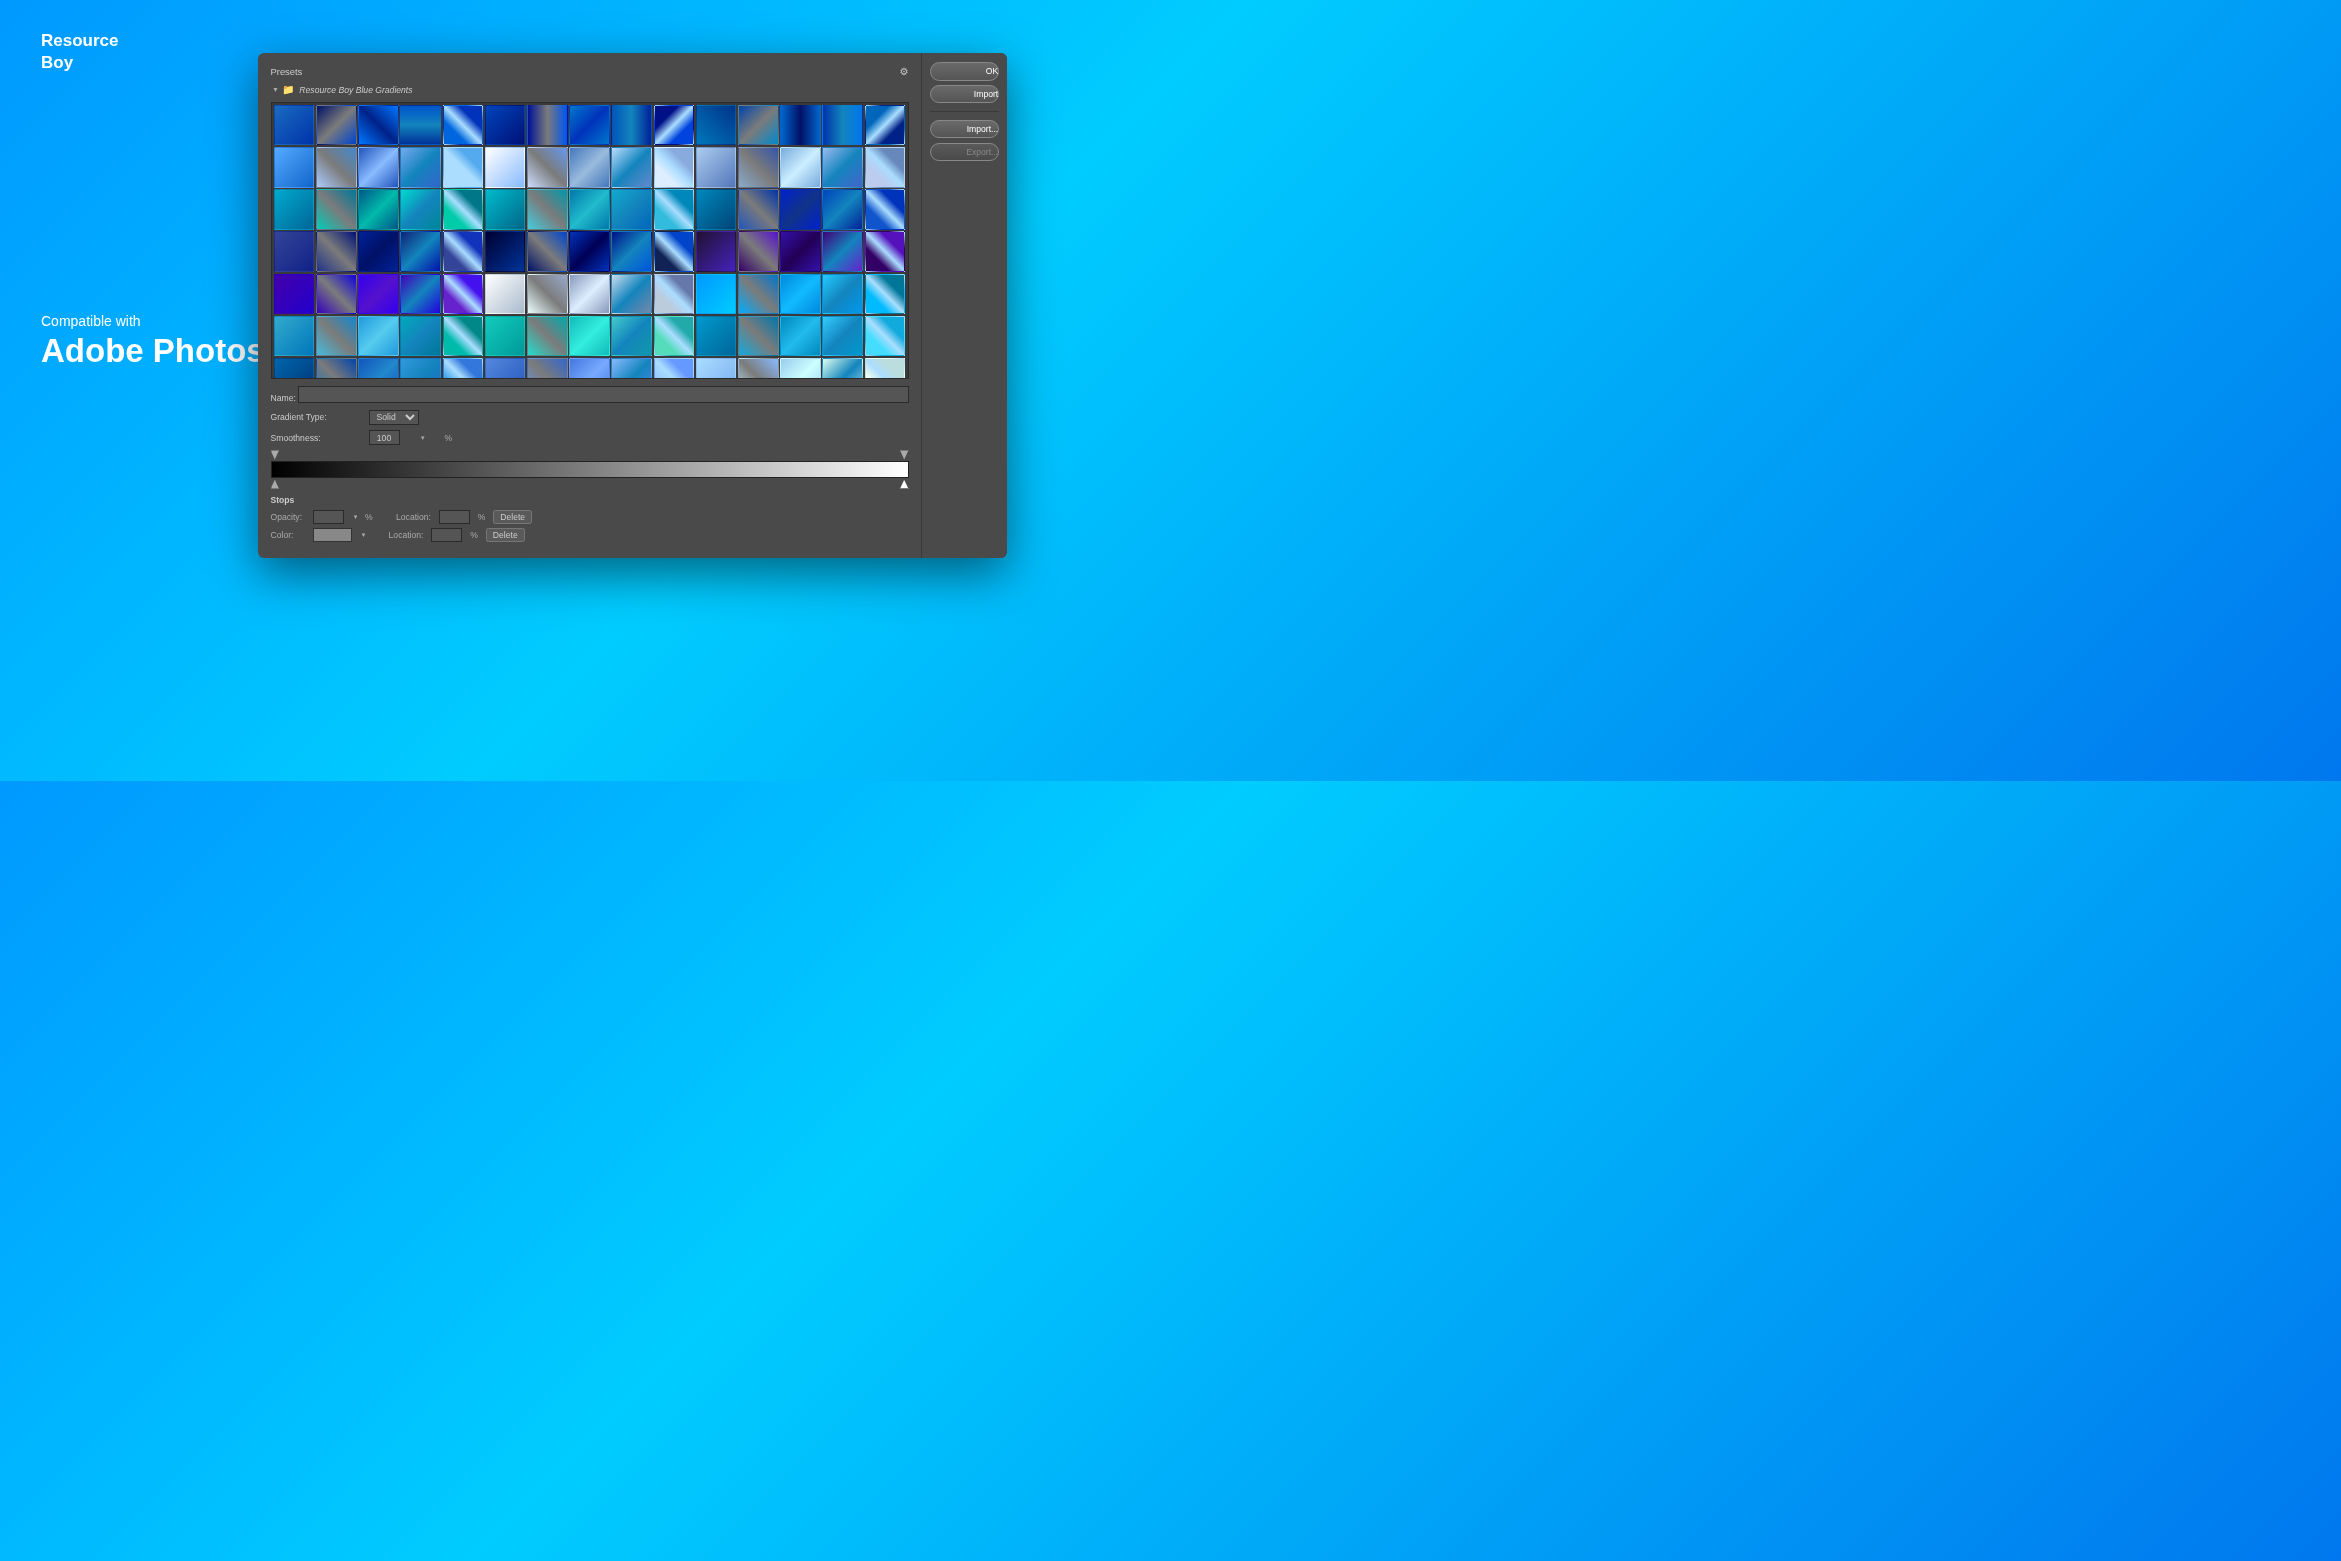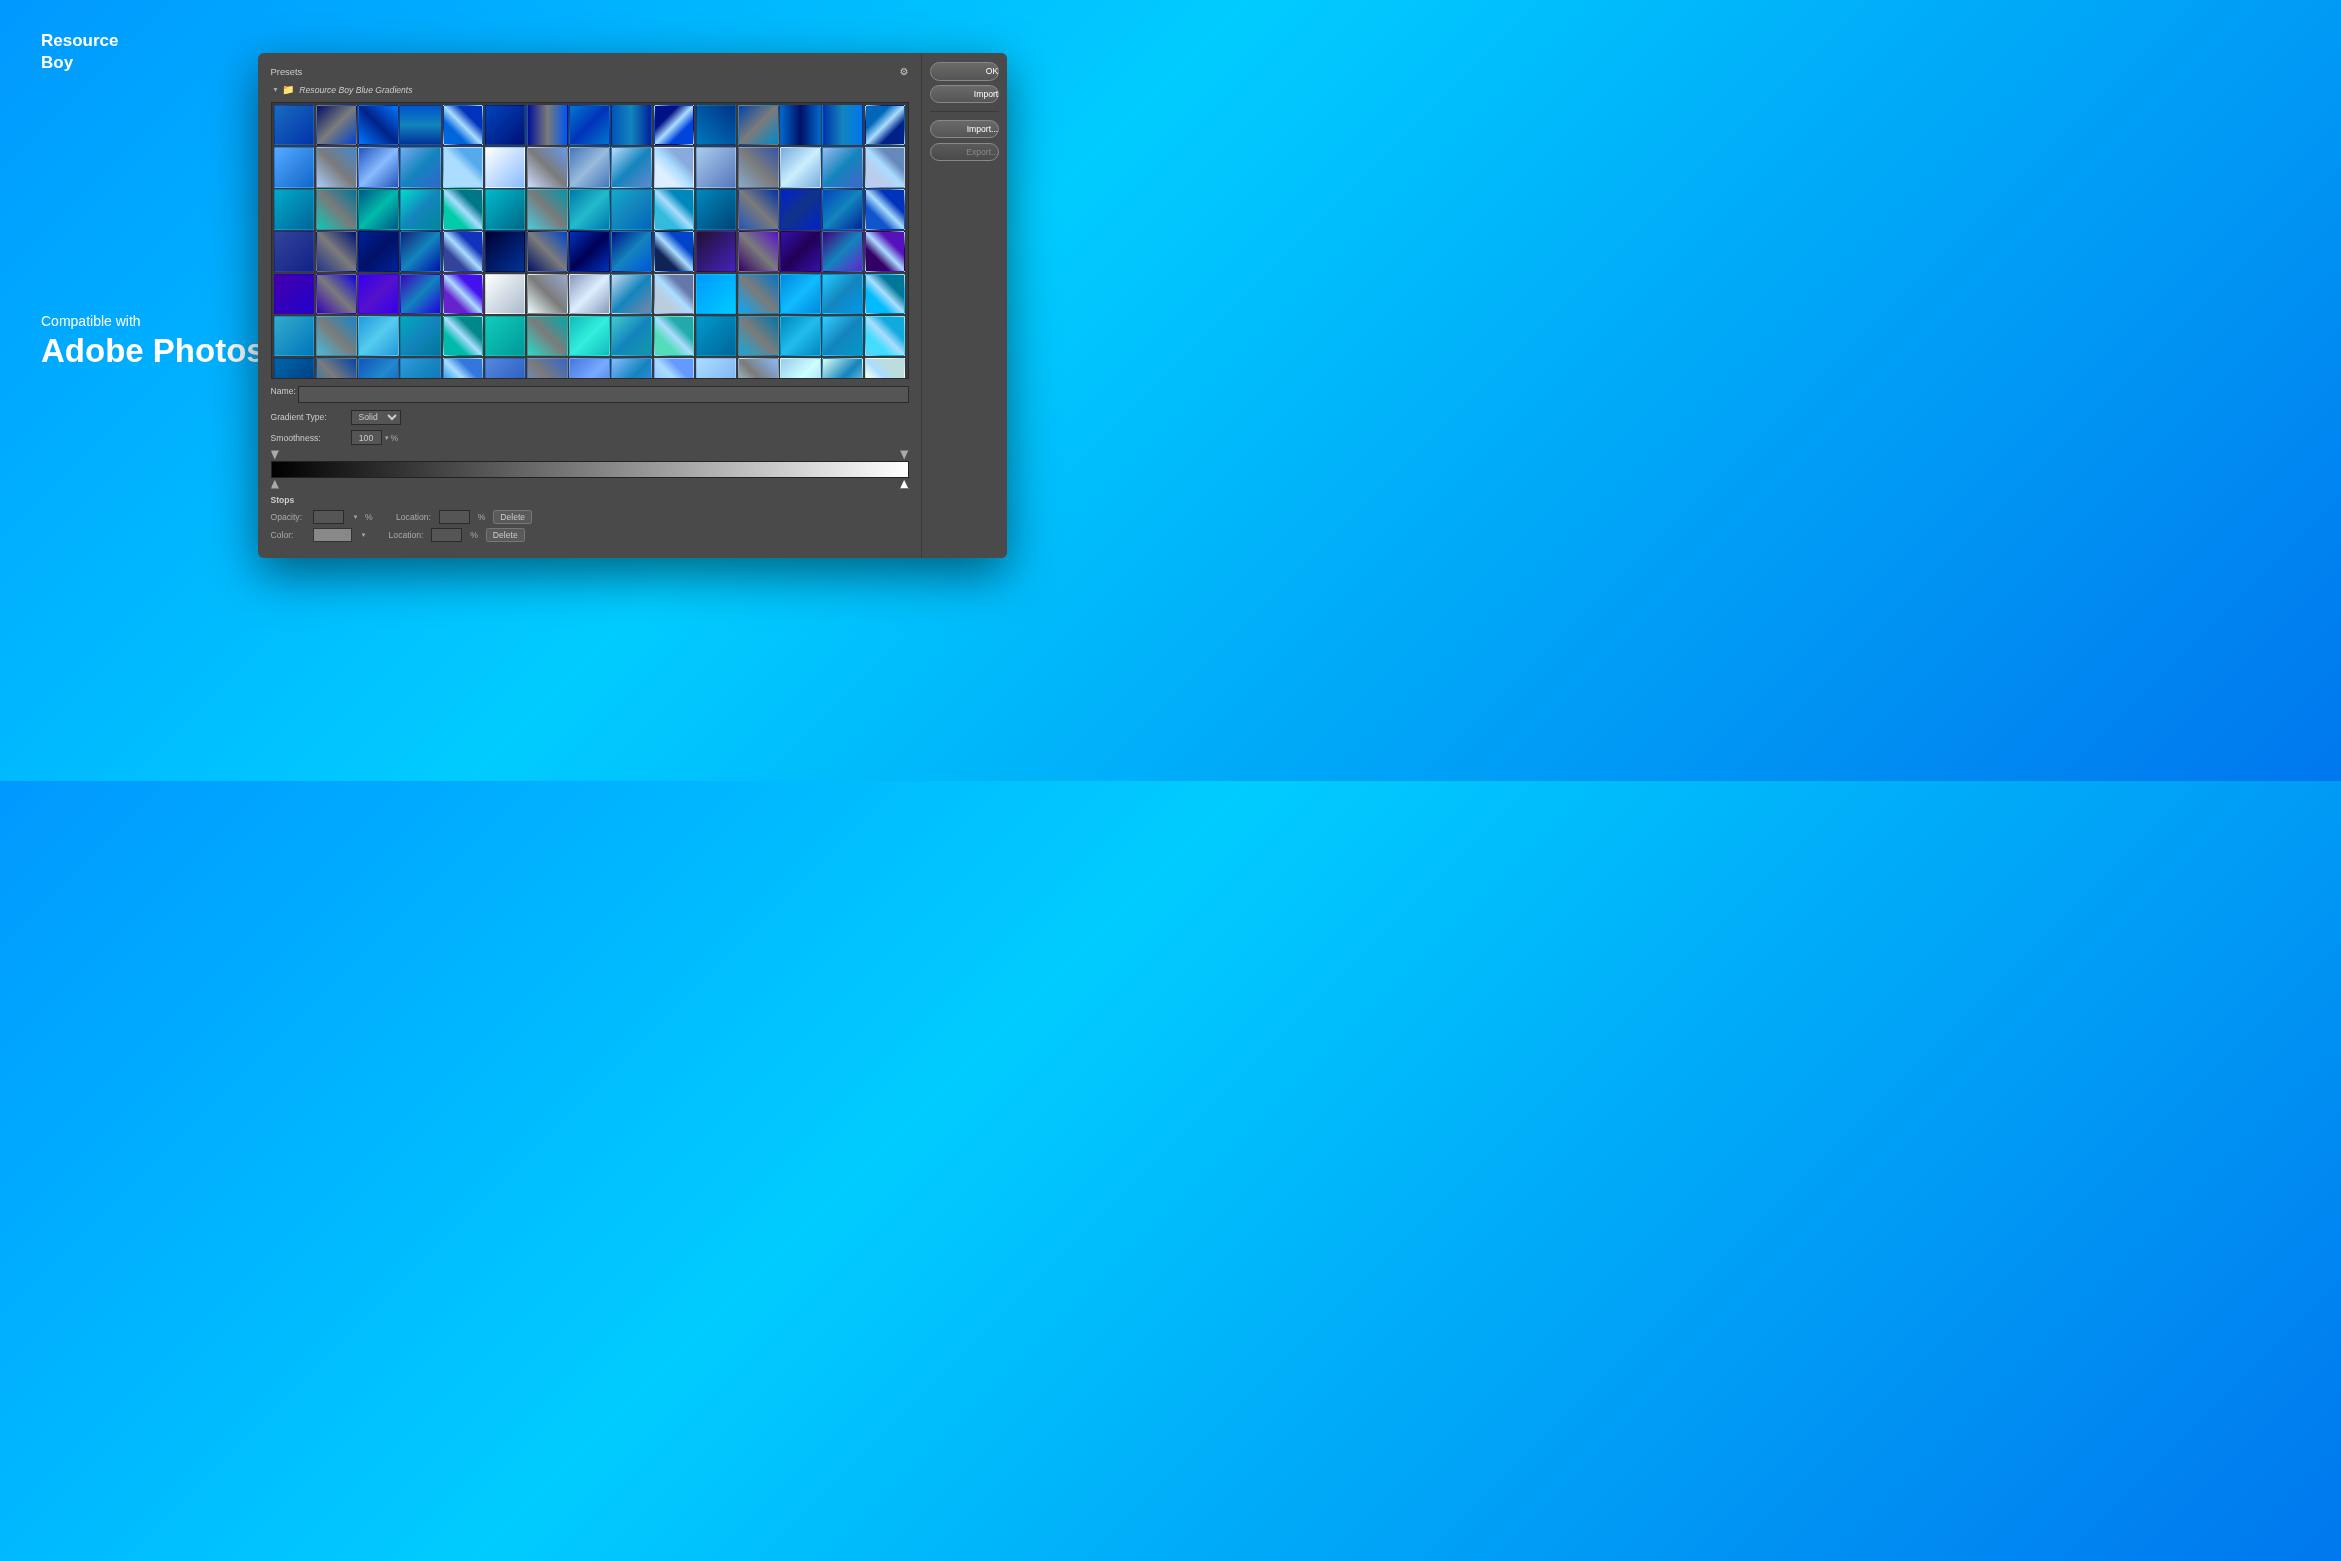--- a/index.html
+++ b/index.html
@@ -136,42 +136,42 @@
     .grad-cell {
       width: 100%;
       aspect-ratio: 1;
       cursor: pointer;
       border: 0.8px solid transparent;
     }
 
     
     .name-row {
       display: flex;
-      align-items: flex-start;
+      align-items: flex-end;
       gap: 2px;
       margin-top: 7.8px;
       margin-bottom: 6.2px;
     }
     .name-label { color: #cccccc; font-size: 8.6px; }
     .name-input {
       flex: 1;
       height: 17px;
       background: #555;
       border: 0.8px solid #2a2a2a;
       color: #ccc;
       font-size: 8.6px;
       padding: 1.6px 3.1px;
       outline: none;
     }
 
     
     .param-row {
       display: flex;
       align-items: center;
-      gap: 2px;
+      gap: 20px;
       margin-bottom: 4.7px;
     }
     .param-label { color: #cccccc; font-size: 8.6px; min-width: 78px; }
     .param-select {
       background: #555;
       border: 0.8px solid #2a2a2a;
       color: #ccc;
       font-size: 8.6px;
       padding: 0.8px 3.1px;
       height: 15.6px;

